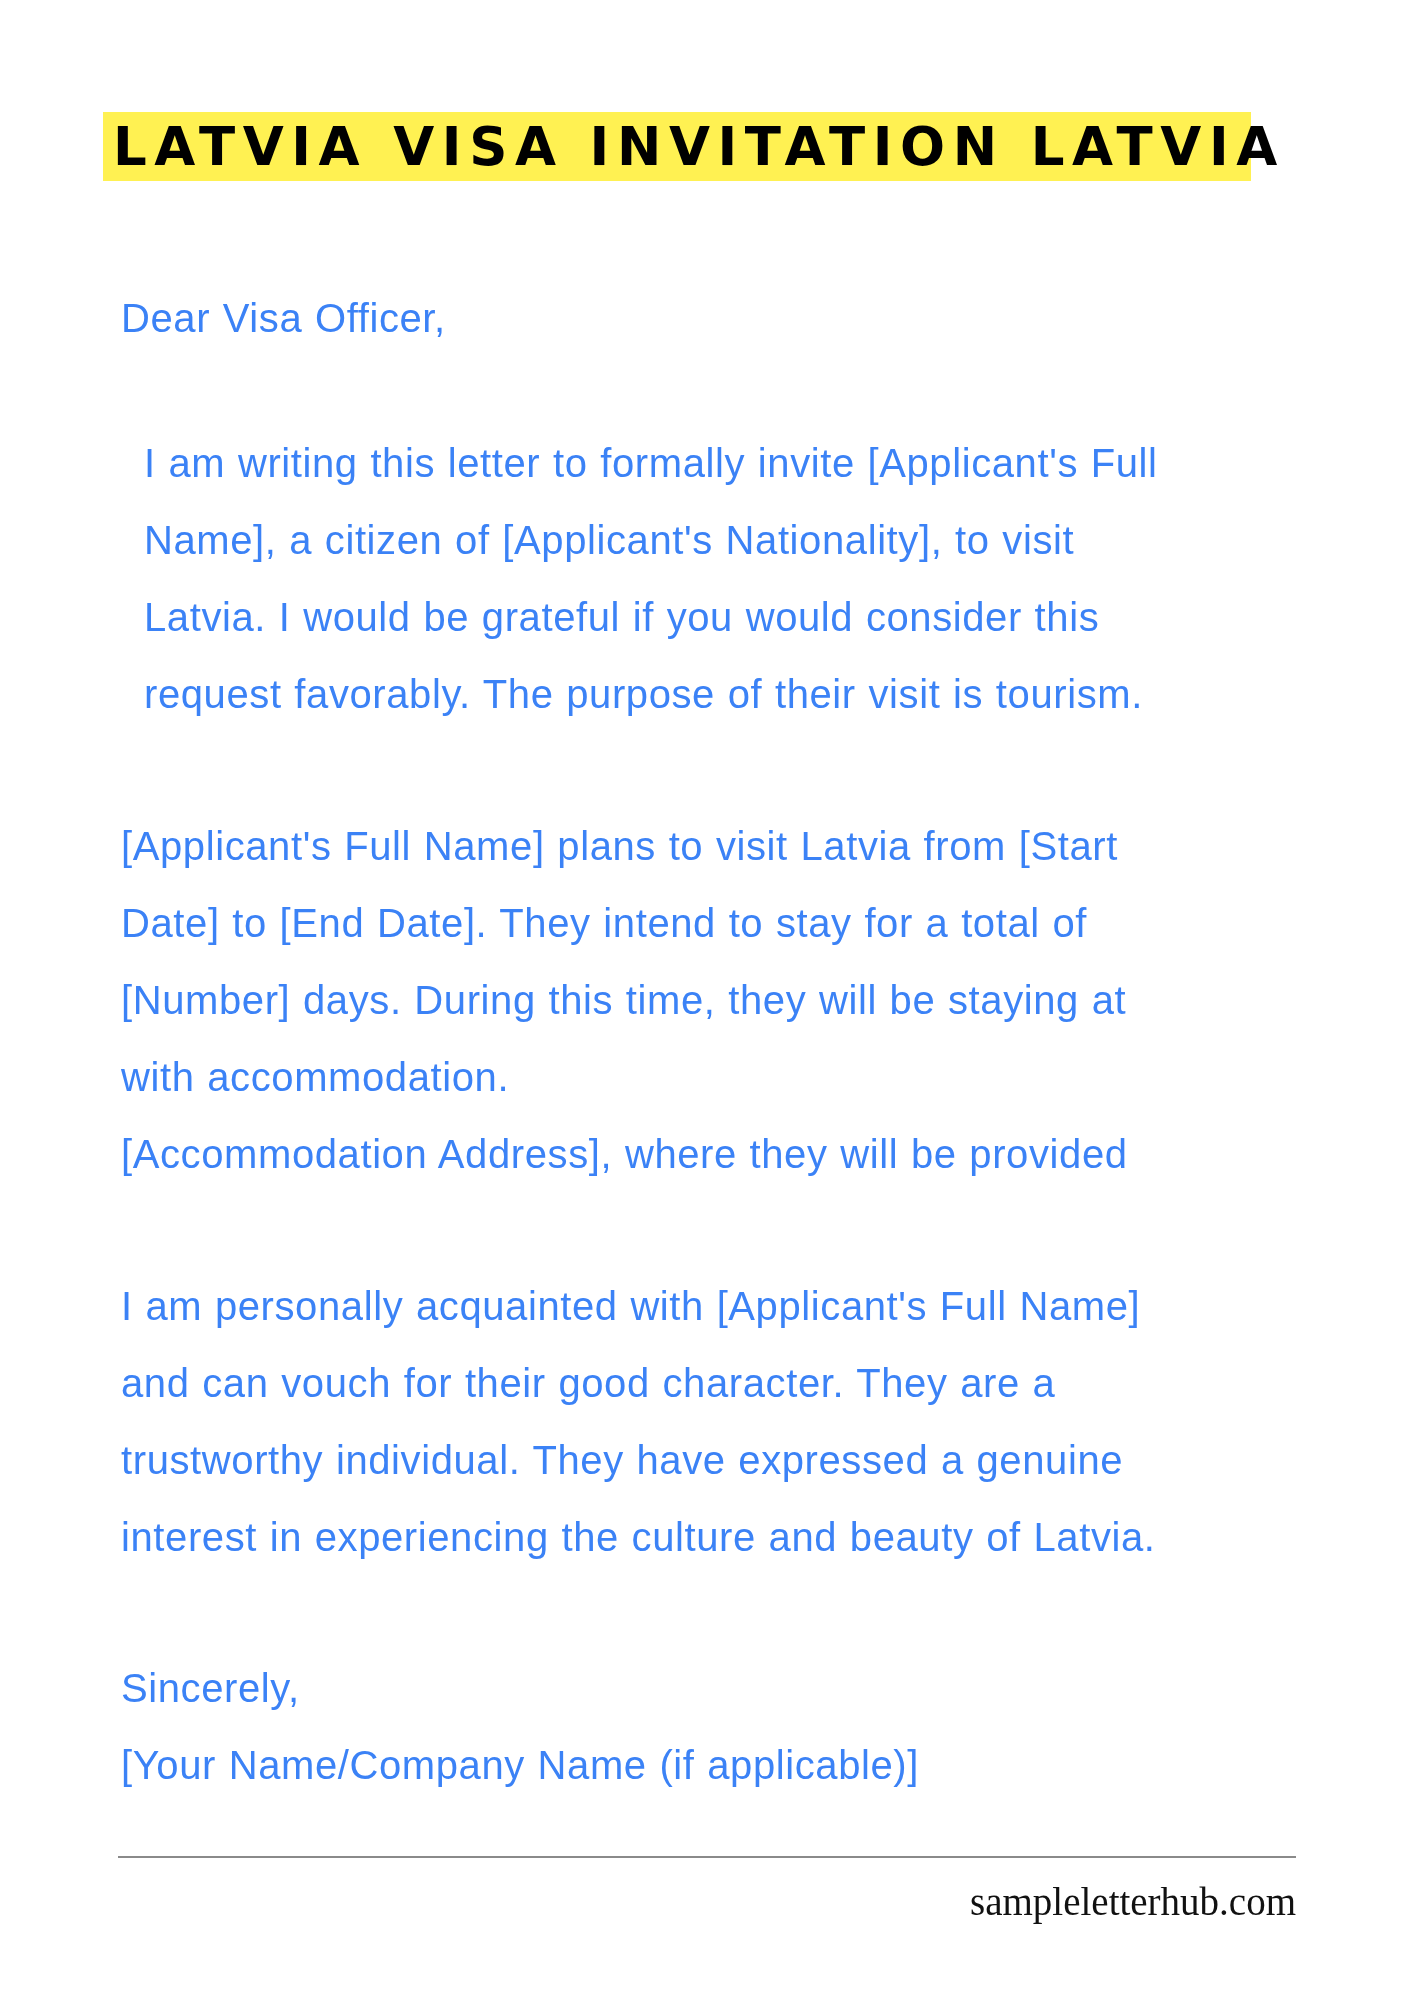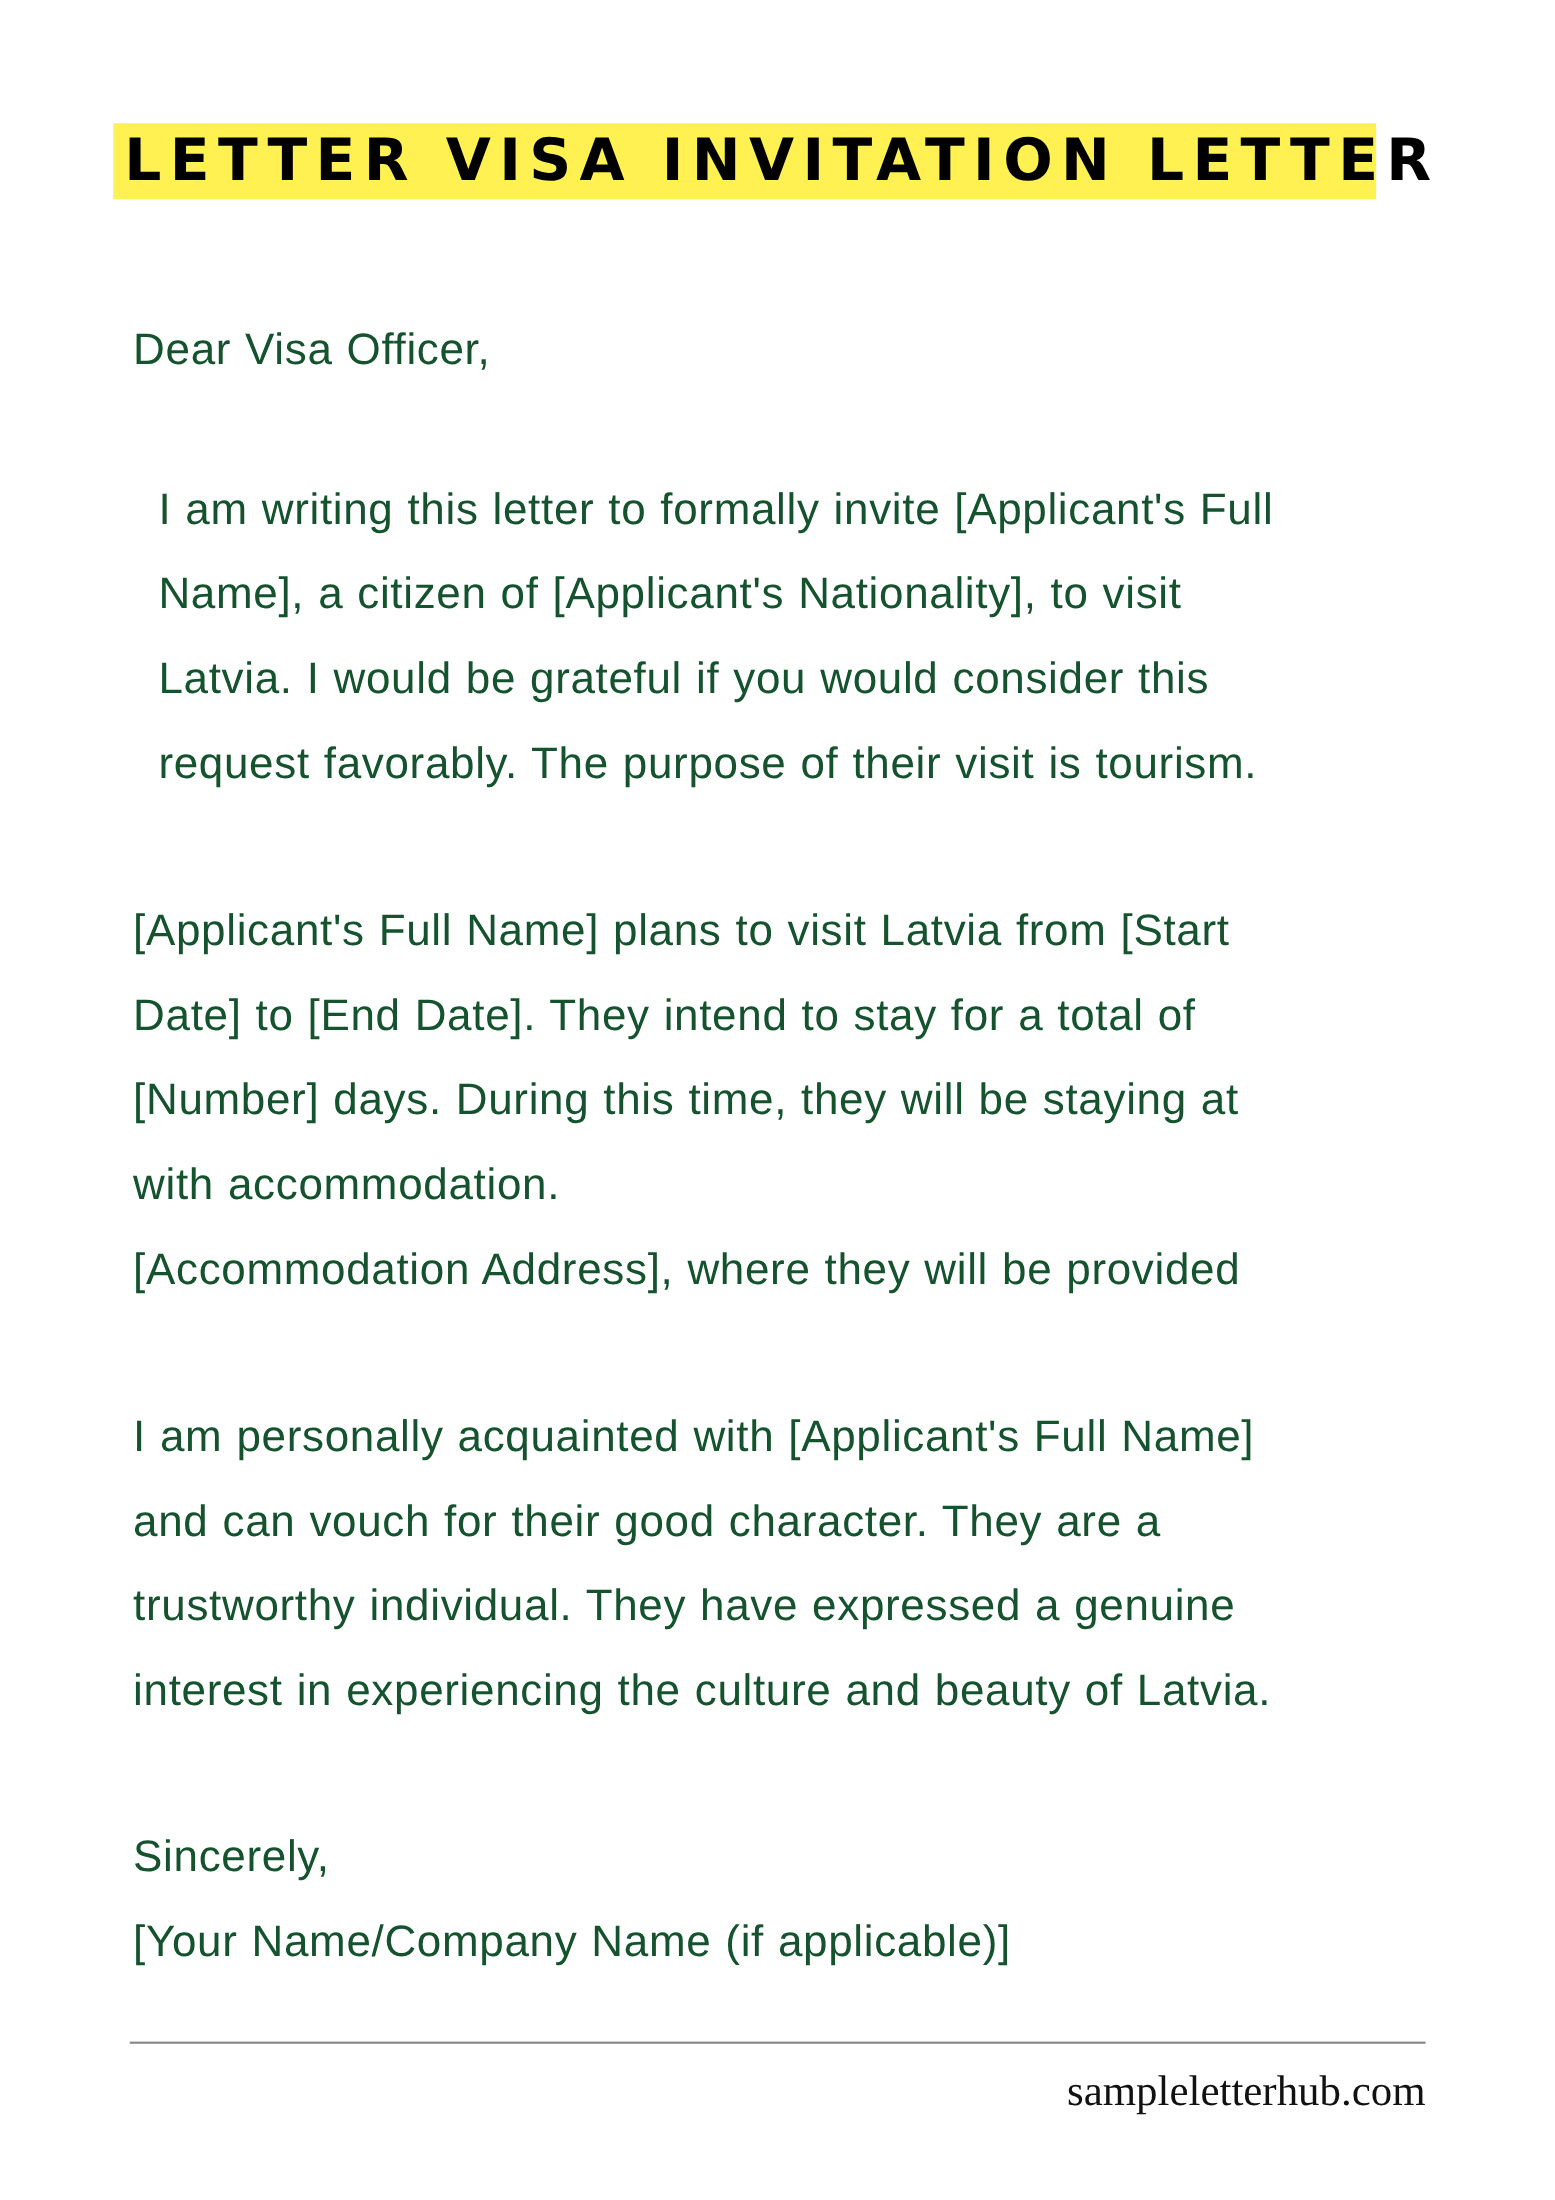--- a/index.html
+++ b/index.html
@@ -37,21 +37,21 @@
     letter-spacing: 7.6px;
     white-space: nowrap;
     color: #000000;
   }
   .text-block {
     position: absolute;
     left: 121px;
     width: 1220px;
     font-size: 40px;
     line-height: 77px;
-    color: #14532d;
+    color: #3b82f6;
   }
   .line {
     display: block;
     white-space: nowrap;
     letter-spacing: 0.6px;
     word-spacing: 1px;
   }
   .greeting { top: 280px; }
   .para-1 { top: 425px; margin-left: 23px; }
   .para-2 { top: 808px; }
@@ -73,21 +73,21 @@
     font-size: 39px;
     line-height: 48px;
     color: #111111;
     white-space: nowrap;
   }
 </style>
 </head>
 <body>
 
 <div class="title-highlight"></div>
-<h1 class="title">LETTER VISA INVITATION LETTER</h1>
+<h1 class="title">LATVIA VISA INVITATION LATVIA</h1>
 
 <div class="text-block greeting">
   <span class="line">Dear Visa Officer,</span>
 </div>
 
 <div class="text-block para-1">
   <span class="line">I am writing this letter to formally invite [Applicant's Full</span>
   <span class="line">Name], a citizen of [Applicant's Nationality], to visit</span>
   <span class="line">Latvia. I would be grateful if you would consider this</span>
   <span class="line">request favorably. The purpose of their visit is tourism.</span>

